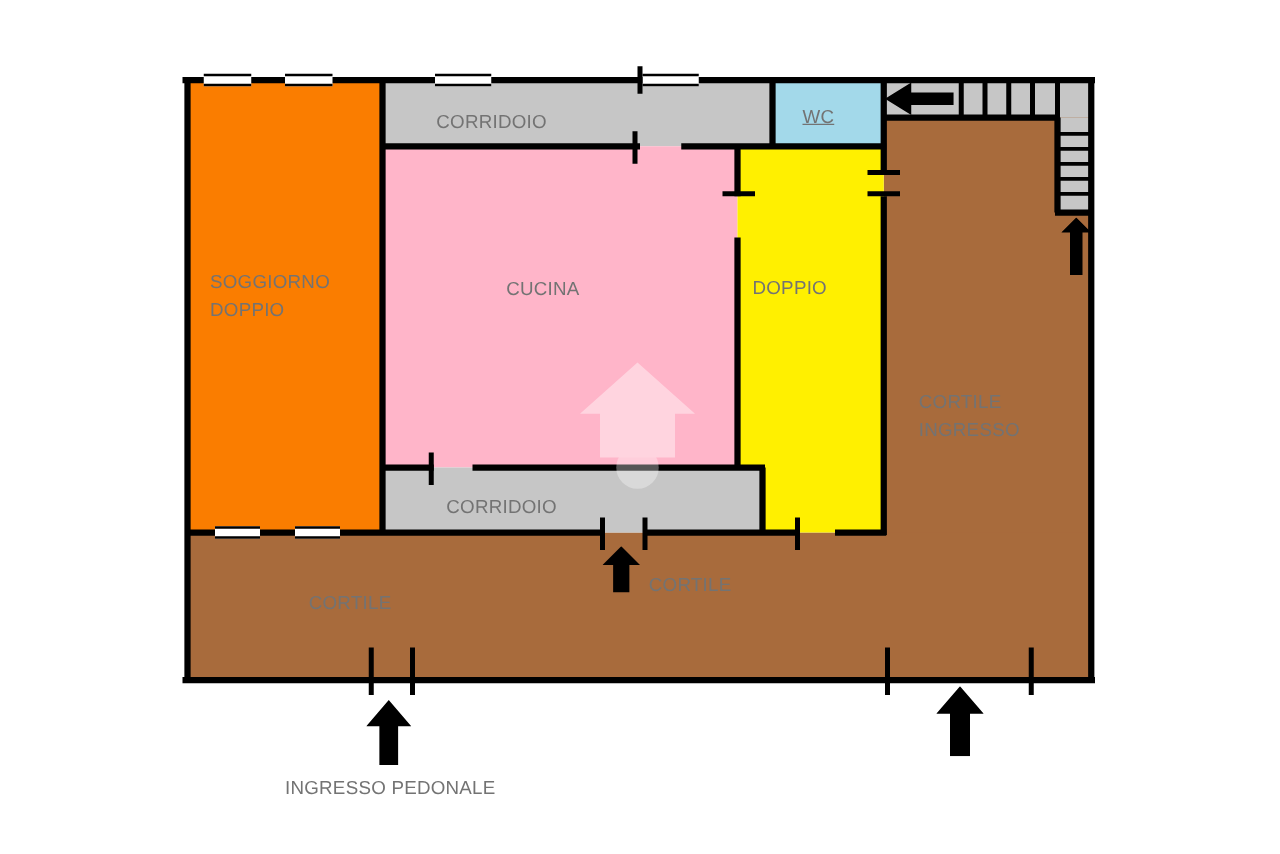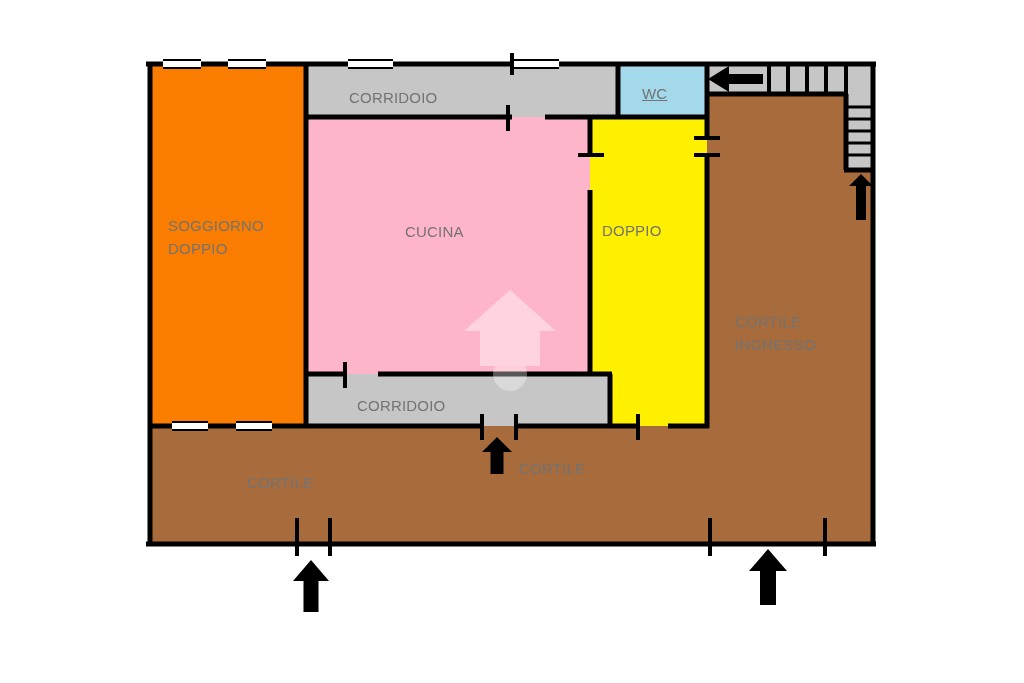--- a/index.html
+++ b/index.html
@@ -129,14 +129,15 @@
   <div class="label" style="left:642px;top:82px;text-decoration:underline;">WC</div>
   <div class="label" style="left:405px;top:220px;">CUCINA</div>
   <div class="label" style="left:602px;top:219px;">DOPPIO</div>
   <div class="label" style="left:735px;top:310px;">
     <div>CORTILE</div>
     <div>INGRESSO</div>
   </div>
   <div class="label" style="left:357px;top:394px;">CORRIDOIO</div>
   <div class="label" style="left:247px;top:471px;">CORTILE</div>
   <div class="label" style="left:519px;top:457px;">CORTILE</div>
+  <div class="label" style="left:228px;top:619px;">INGRESSO PEDONALE</div>
 
 </div>
 
 </body></html>

